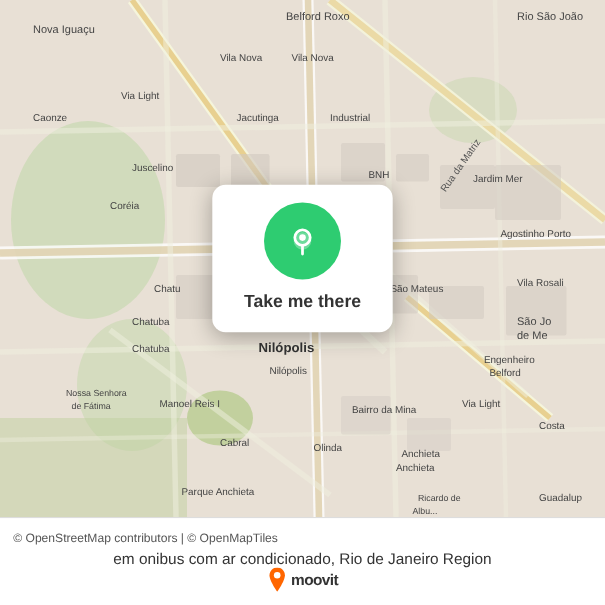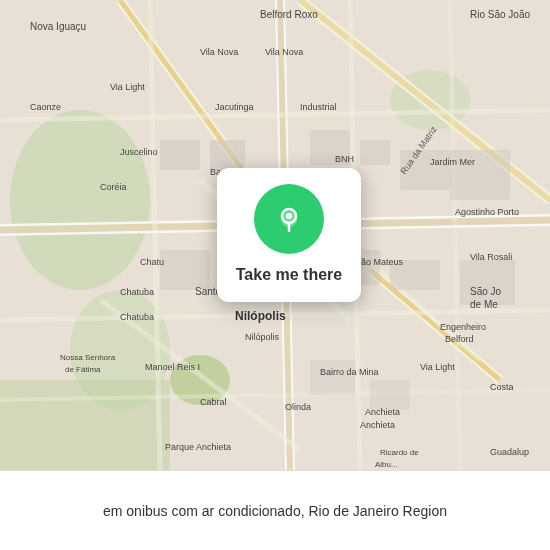--- a/index.html
+++ b/index.html
@@ -29,27 +29,26 @@
 
     
     #action-card {
       position: absolute;
       top: 50%;
       left: 50%;
       transform: translate(-50%, -50%);
       background: white;
       border-radius: 12px;
       box-shadow: 0 4px 20px rgba(0,0,0,0.3);
-      width: 144px;
+      width: 164px;
       padding: 16px;
       display: flex;
       flex-direction: column;
       align-items: center;
       gap: 10px;
-      margin-left: 14px;
     }
 
     .pin-icon-bg {
       width: 70px;
       height: 70px;
       background: #2ecc71;
       border-radius: 50%;
       display: flex;
       align-items: center;
       justify-content: center;
@@ -223,16 +222,25 @@
         <circle cx="18" cy="15" r="7" fill="none" stroke="white" stroke-width="2.5"></circle>
         <circle cx="18" cy="15" r="3" fill="white"></circle>
         <path d="M18 22 L18 30" stroke="white" stroke-width="2.5" stroke-linecap="round"></path>
       </svg>
     </div>
     <button id="take-me-there-btn">Take me there</button>
   </div>
 </div>
 
 <div id="bottom-bar">
+  <div id="attribution">© OpenStreetMap contributors | © OpenMapTiles</div>
   <div id="route-info">
     <span>em onibus com ar condicionado, Rio de Janeiro Region</span>
+    <div class="moovit-logo">
+
+      <svg class="moovit-pin" viewBox="0 0 18 22" xmlns="http://www.w3.org/2000/svg">
+        <path d="M9 0C5.13 0 2 3.13 2 7c0 5.25 7 15 7 15s7-9.75 7-15c0-3.87-3.13-7-7-7z" fill="#ff6600"></path>
+        <circle cx="9" cy="7" r="3" fill="white"></circle>
+      </svg>
+      <span class="moovit-text">moovit</span>
+    </div>
   </div>
 </div>
 
 </body></html>

